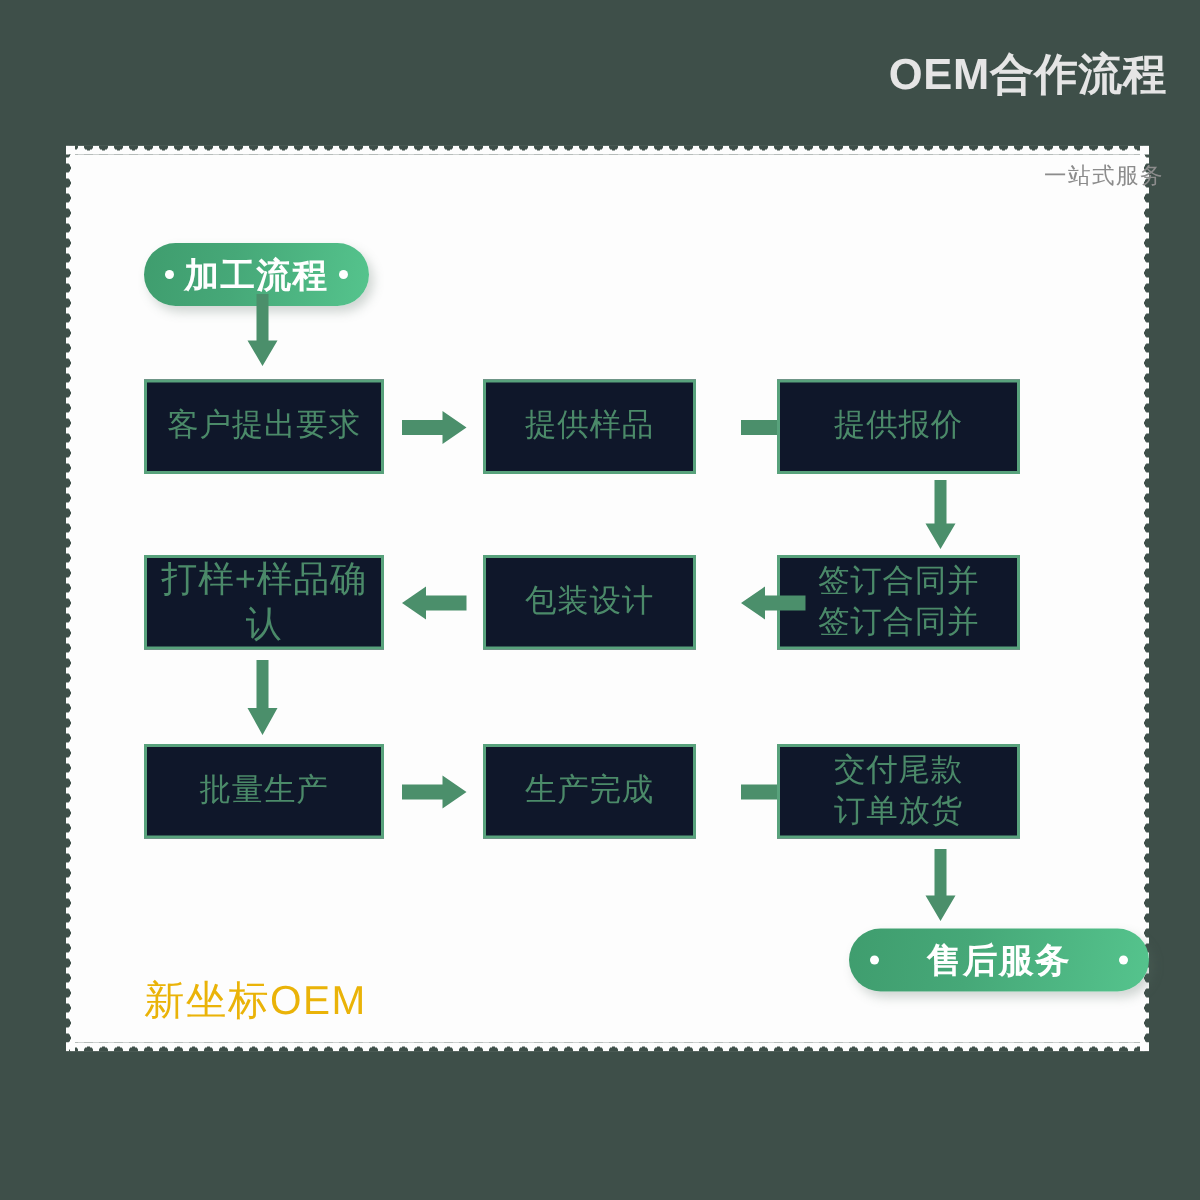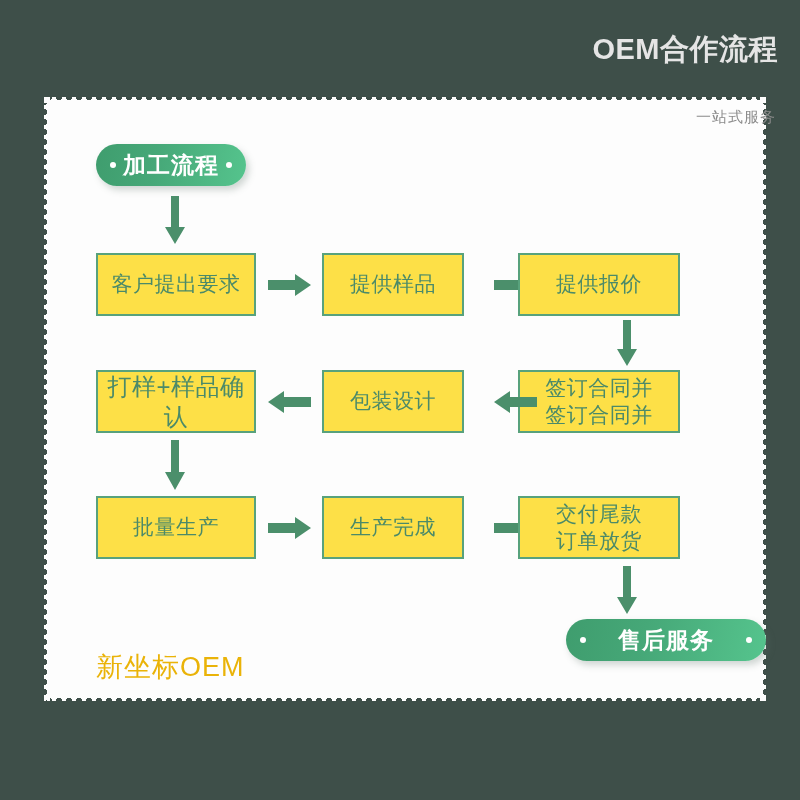--- a/index.html
+++ b/index.html
@@ -81,29 +81,29 @@
     padding: 0 14px;
     white-space: nowrap;
   }
   .pill .dot {
     width: 6px;
     height: 6px;
     border-radius: 50%;
     background: #ffffff;
     flex: none;
   }
-  #pill-process { left: 96px; top: 144px; }
+  #pill-process { left: 96px; top: 162px; }
   #pill-after  { left: 566px; top: 619px; gap: 32px; }
 
   
   .node {
     position: absolute;
     box-sizing: border-box;
     border: 2px solid #58a27c;
-    background: #fde047;
+    background: #0f172a;
     color: #4b8a69;
     font-size: 21px;
     display: flex;
     align-items: center;
     justify-content: center;
     text-align: center;
     line-height: 1.25;
     letter-spacing: 0.5px;
   }
   .node.small { font-size: 24px; }

